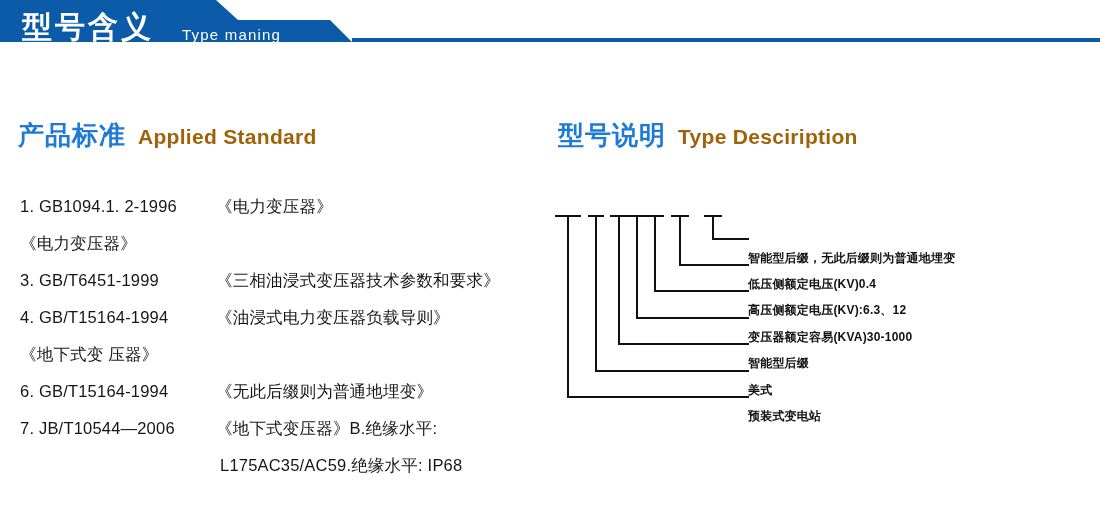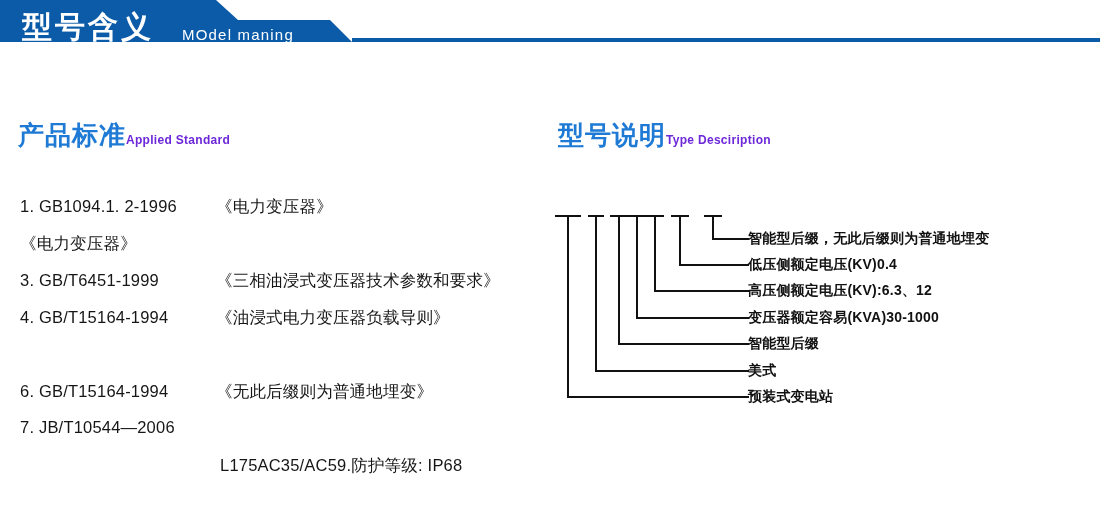--- a/index.html
+++ b/index.html
@@ -43,24 +43,25 @@
   
   .sec-head { position: absolute; white-space: nowrap; }
   .sec-head .cn {
     font-size: 26px;
     font-weight: 700;
     color: #1E7AD4;
     letter-spacing: 1px;
     vertical-align: baseline;
   }
   .sec-head .en {
-    font-size: 12px;
+    font-size: 21px;
     font-weight: 600;
-    color: #6d28d9;
+    color: #a16207;
     letter-spacing: 0.3px;
+    margin-left: 12px;
     vertical-align: baseline;
   }
   #head-standard { left: 18px; top: 118px; }
   #head-type     { left: 558px; top: 118px; }
 
   
   .std-list {
     position: absolute;
     left: 20px; top: 196px;
     width: 530px;
@@ -117,42 +118,43 @@
     position: absolute;
     left: 0; top: 0;
   }
   .dlabels {
     position: absolute;
     left: 200px; top: 0;
     width: 360px;
   }
   .dlabel {
     position: absolute;
-    font-size: 14px;
+    font-size: 12px;
     font-weight: 700;
     color: #111;
     white-space: nowrap;
     letter-spacing: 0.2px;
+    margin-top: 20px;
   }
 </style>
 </head>
 <body>
 
 <div class="banner">
   <svg width="1100" height="58" viewBox="0 0 1100 58">
 
     <path d="M0,0 L215,0 L237,18 L330,18 L352,40 L1100,40 L1100,47 L348,47 L326,25 L233,25 L211,7 L0,7 Z" fill="#0B5BA8" opacity="0"></path>
     <path d="M0,0 L216,0 L238,19 L330,19 L352,41 L332,41 L310,23 L218,23 L0,23 Z" fill="#0B5BA8" opacity="0"></path>
 
     <path d="M0,0 L216,0 L238,20 L330,20 L352,42 L0,42 Z" fill="#0B5BA8"></path>
 
     <rect x="352" y="38" width="748" height="4" fill="#0B5BA8"></rect>
   </svg>
   <div class="banner-cn">型号含义</div>
-  <div class="banner-en">MOdel maning</div>
+  <div class="banner-en">Type maning</div>
 </div>
 
 <div class="sec-head" id="head-standard">
   <span class="cn">产品标准</span><span class="en">Applied Standard</span>
 </div>
 
 <div class="sec-head" id="head-type">
   <span class="cn">型号说明</span><span class="en">Type Desciription</span>
 </div>
 
@@ -166,29 +168,31 @@
   </div>
   <div class="std-row">
     <span class="std-code">3. GB/T6451-1999</span>
     <span class="std-title">《三相油浸式变压器技术参数和要求》</span>
   </div>
   <div class="std-row">
     <span class="std-code">4. GB/T15164-1994</span>
     <span class="std-title">《油浸式电力变压器负载导则》</span>
   </div>
   <div class="std-row">
+    <span class="std-title">《地下式变 压器》</span>
   </div>
   <div class="std-row">
     <span class="std-code">6. GB/T15164-1994</span>
     <span class="std-title">《无此后缀则为普通地埋变》</span>
   </div>
   <div class="std-row">
     <span class="std-code">7. JB/T10544—2006</span>
-  </div>
-  <div class="std-cont">L175AC35/AC59.防护等级: IP68</div>
+    <span class="std-title">《地下式变压器》B.绝缘水平:</span>
+  </div>
+  <div class="std-cont">L175AC35/AC59.绝缘水平: IP68</div>
 </div>
 
 <div class="diagram">
 
 
   <svg width="545" height="250" viewBox="0 0 545 250">
     <g stroke="#111" stroke-width="2" fill="none" stroke-linecap="square">
 
       <line x1="8" y1="26" x2="32" y2="26"></line>
       <line x1="41" y1="26" x2="55" y2="26"></line>

